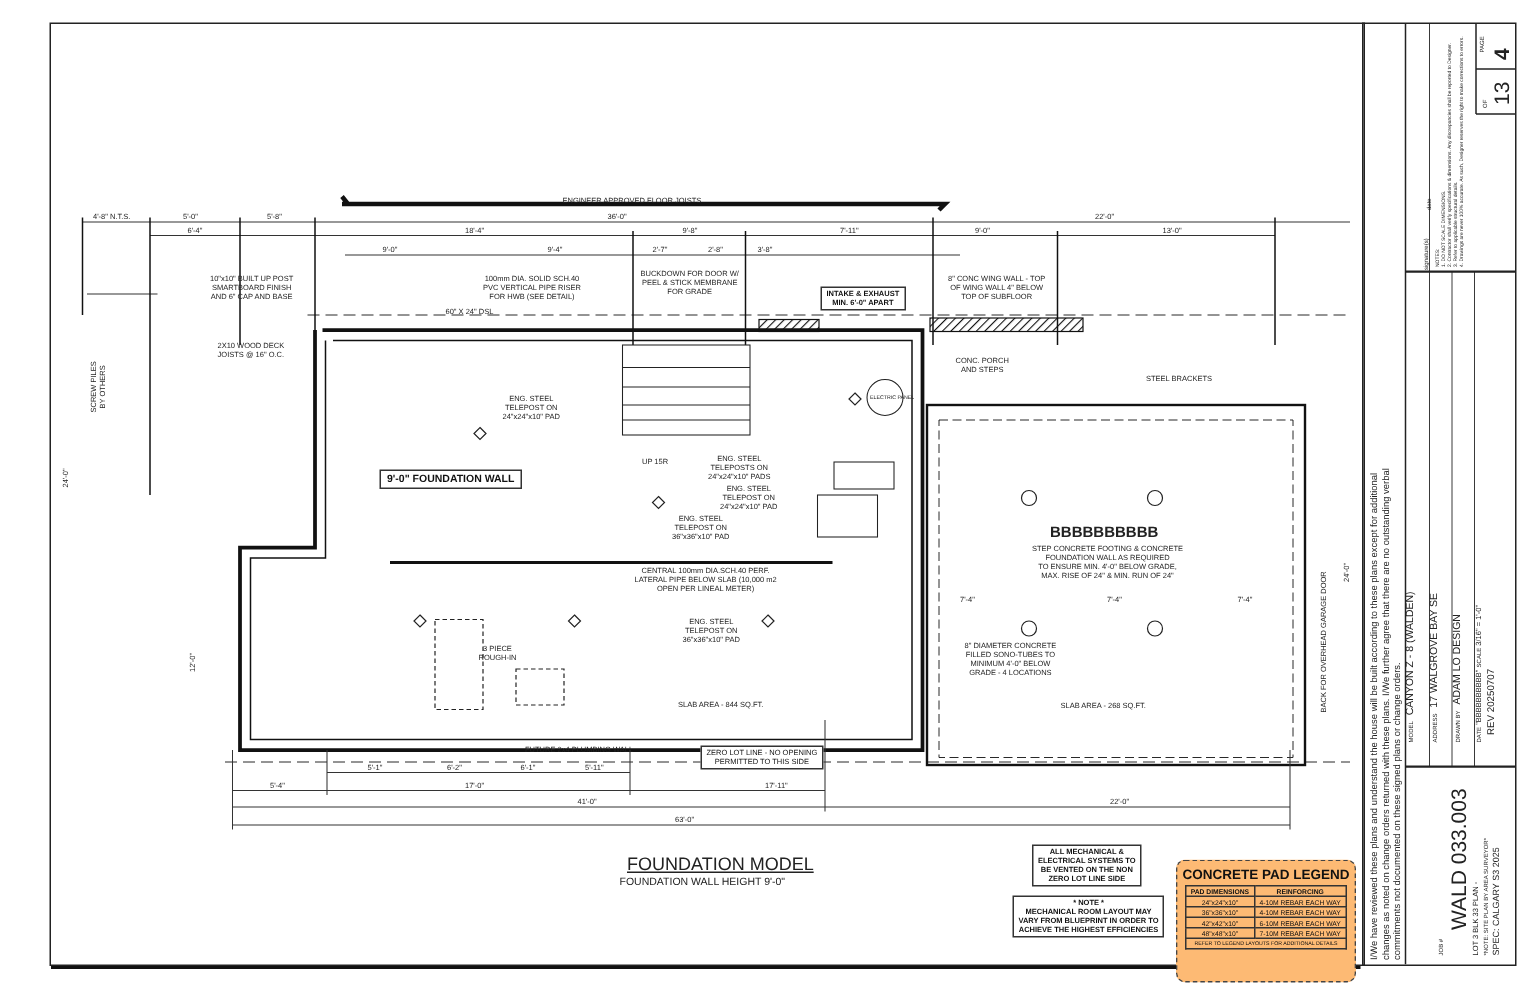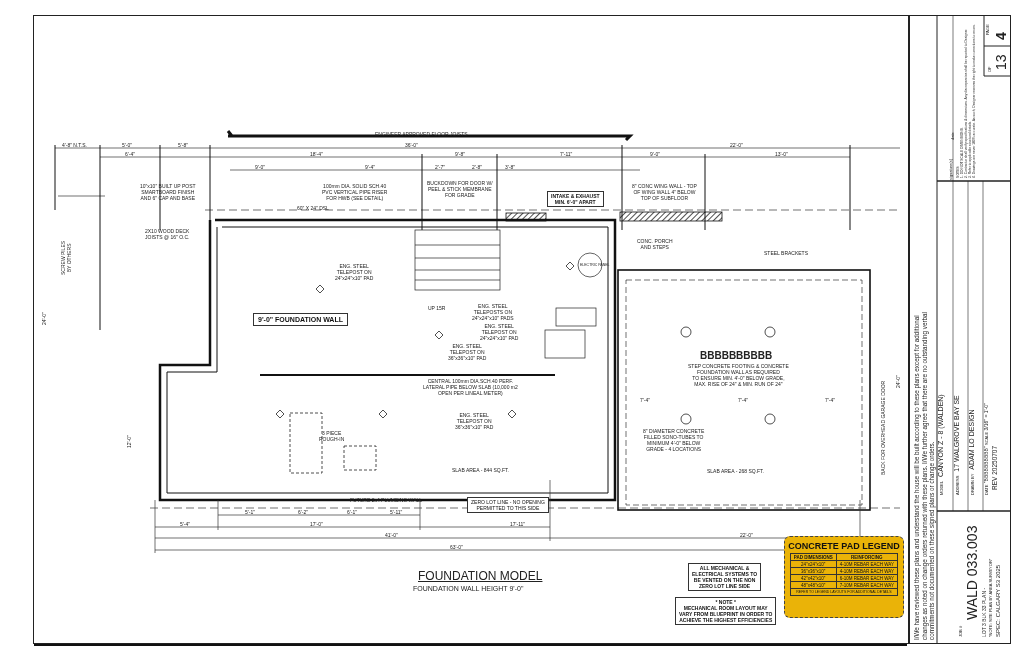--- a/index.html
+++ b/index.html
@@ -4,21 +4,21 @@
 <style>
   html, body { margin:0; padding:0; background:#ffffff; }
   body { width:1024px; height:662px; position:relative; overflow:hidden; font-family:"Liberation Sans", sans-serif; color:#111; }
   .sheet { position:absolute; left:33px; top:15px; width:875px; height:627px; border:1.5px solid #222; }
   .tb { position:absolute; left:908px; top:15px; width:101px; height:627px; border:1.5px solid #222; }
   svg { position:absolute; left:0; top:0; }
   .t { position:absolute; font-size:5px; line-height:6px; color:#222; white-space:nowrap; text-align:center; }
   .rot { transform-origin:0 0; transform:rotate(-90deg); }
   .lbl-box { position:absolute; border:1px solid #333; background:#fff; font-size:7px; font-weight:bold; padding:2px 4px; }
   .note-box { position:absolute; border:1px solid #333; font-size:5px; font-weight:bold; text-align:center; line-height:6px; padding:1px 3px; background:#fff; }
-  .legend { position:absolute; left:784px; top:536px; width:118px; height:80px; border:1.5px dashed #444; border-radius:6px; background:#eab308; }
+  .legend { position:absolute; left:784px; top:573px; width:118px; height:80px; border:1.5px dashed #444; border-radius:6px; background:#fdba74; }
   .legend table { border-collapse:collapse; width:108px; margin:2px 5px; font-size:4.5px; }
   .legend td, .legend th { border:1px solid #333; padding:0 2px; height:6px; text-align:center; }
   .legend .title { font-size:9px; font-weight:bold; text-align:center; margin-top:4px; }
 </style>
 </head>
 <body>
 
 <div class="sheet"></div>
 
 <svg width="1024" height="662">

